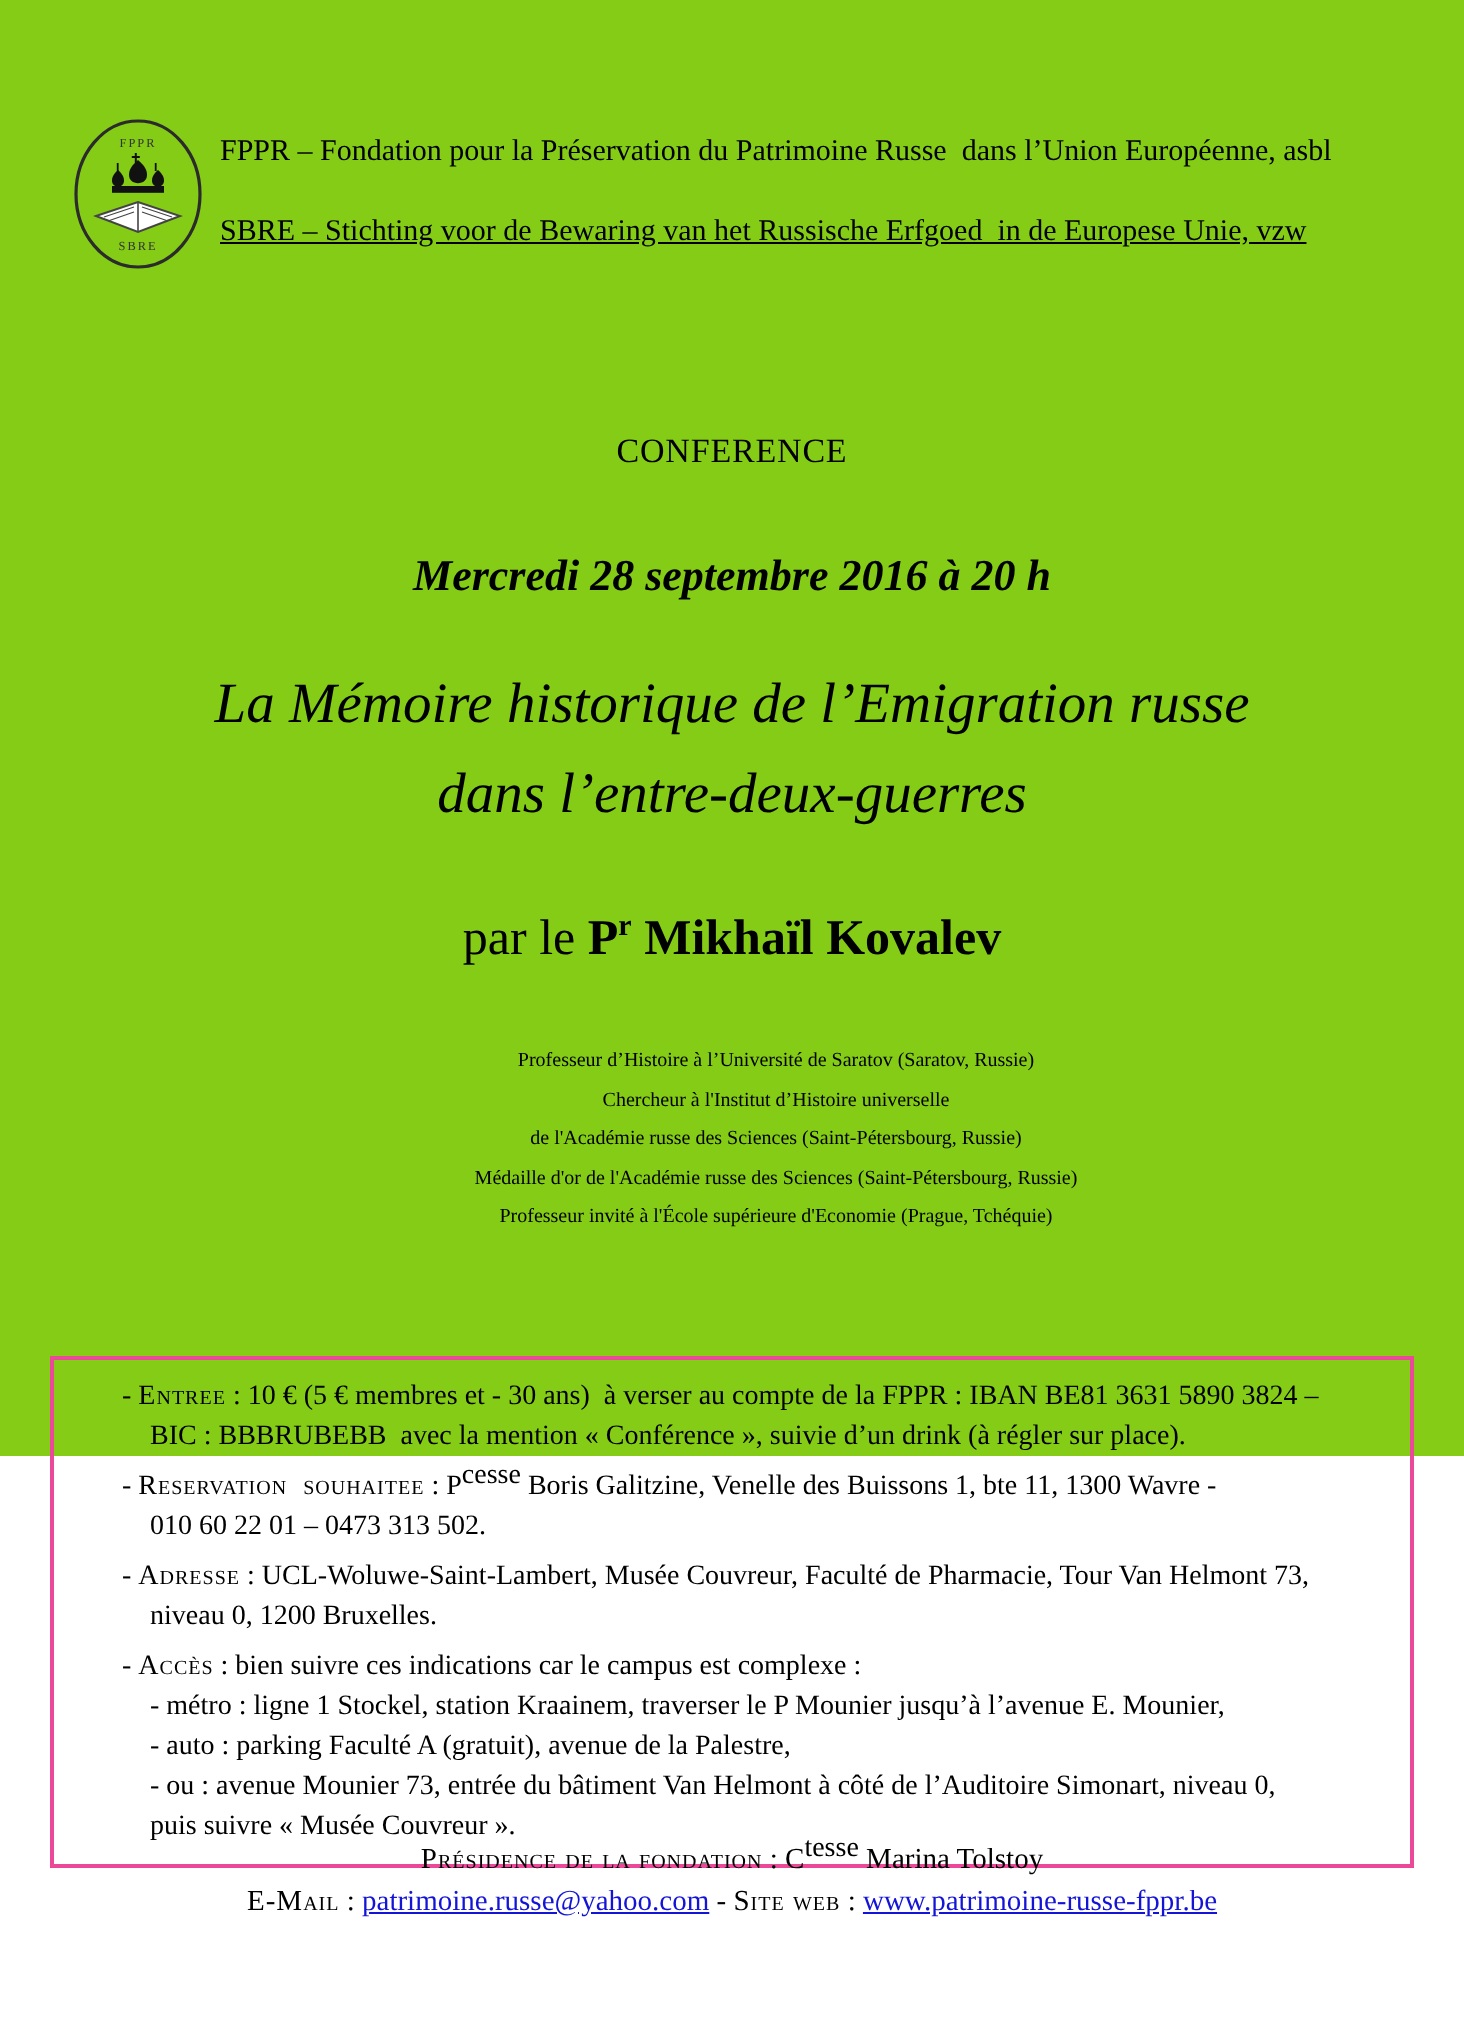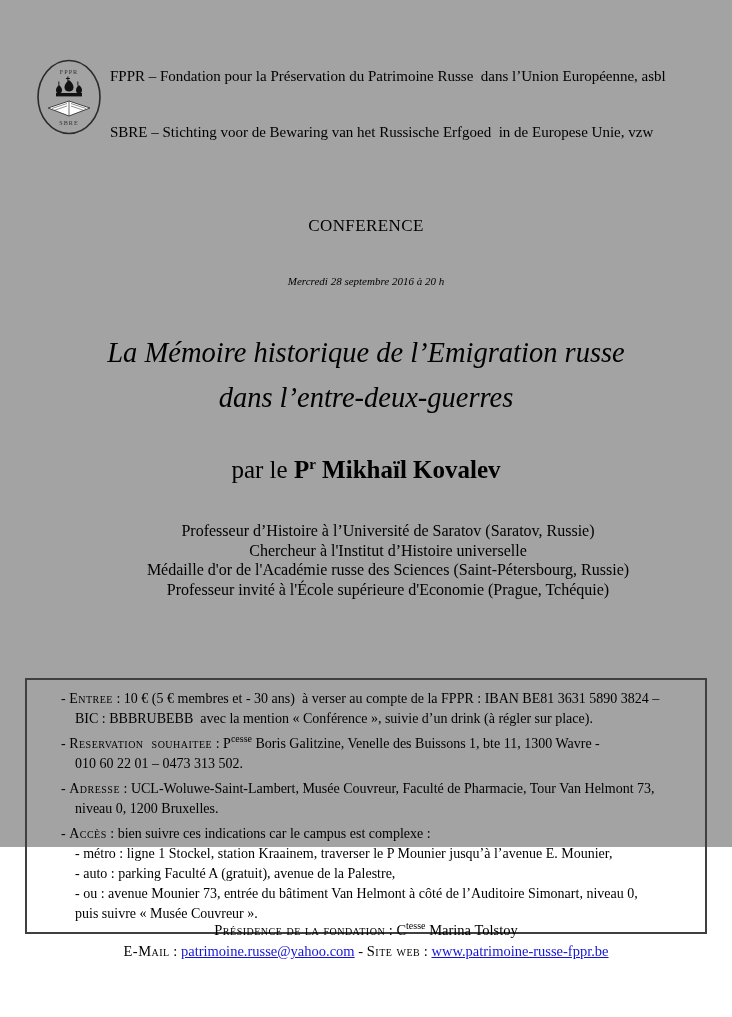--- a/index.html
+++ b/index.html
@@ -4,52 +4,52 @@
 <style>
   * { margin: 0; padding: 0; box-sizing: border-box; }
   html, body { background: #ffffff; }
   body {
     width: 732px; height: 1017px;
     font-family: "Liberation Serif", "DejaVu Serif", serif;
     color: #000;
     position: relative;
     overflow: hidden;
   }
-  .page { position: relative; width: 732px; height: 847px; background: #a3a3a3; }
+  .page { position: relative; width: 732px; height: 728px; background: #84cc16; }
 
   
   .header { position: absolute; top: 58px; left: 36px; display: flex; align-items: flex-start; }
   .logo { width: 66px; height: 78px; flex: 0 0 auto; }
   .org-lines { margin-left: 8px; padding-top: 8px; }
   .org-line { font-size: 15px; white-space: pre; line-height: 20px; }
-  .org-line + .org-line { margin-top: 36px; }
+  .org-line + .org-line { margin-top: 20px; text-decoration: underline; }
 
   
   .center { position: absolute; left: 0; width: 732px; text-align: center; }
   .kicker { top: 216px; font-size: 17px; font-weight: normal; letter-spacing: 0.4px; }
-  .datetime { top: 275px; font-size: 11px; font-weight: normal; font-style: italic; }
+  .datetime { top: 275px; font-size: 22px; font-weight: bold; font-style: italic; }
   .title { top: 330px; font-size: 28.5px; font-style: italic; line-height: 45px; }
   .speaker { top: 456px; font-size: 25px; }
   .speaker .bold { font-weight: bold; }
   .speaker sup { font-size: 15px; font-weight: bold; vertical-align: super; line-height: 0; }
-  .credentials { top: 521px; font-size: 16px; line-height: 19.5px; padding-left: 44px; }
+  .credentials { top: 521px; font-size: 10px; line-height: 19.5px; padding-left: 44px; }
 
   
   .info-box {
     position: absolute; top: 678px; left: 25px; width: 682px;
-    border: 2px solid #404040;
+    border: 2px solid #ec4899;
     padding: 9px 6px 8px 34px;
     font-size: 14px; line-height: 20px;
   }
   .box-item { margin-bottom: 5px; }
   .box-item:last-child { margin-bottom: 0; }
   .line { white-space: pre-wrap; }
   .cont { padding-left: 14px; }
   .sc { font-variant: small-caps; letter-spacing: 0.5px; }
-  .info-box sup, .footer sup { font-size: 10px; vertical-align: super; line-height: 0; }
+  .info-box sup, .footer sup { font-size: 14px; vertical-align: super; line-height: 0; }
 
   
   .footer { position: absolute; top: 920px; left: 0; width: 732px; text-align: center; font-size: 14.5px; line-height: 21px; }
   .footer .line { white-space: pre-wrap; }
   a.link, .link { color: var(--link-color, #0000EE); text-decoration: underline; cursor: pointer; }
 
   svg text { font-family: "Liberation Serif", serif; }
 </style>
 </head>
 <body>
@@ -90,20 +90,21 @@
   <div class="center title">
     <div>La Mémoire historique de l’Emigration russe</div>
     <div>dans l’entre-deux-guerres</div>
   </div>
 
   <div class="center speaker"><span>par le </span><span class="bold">P</span><sup>r</sup><span class="bold"> Mikhaïl Kovalev</span></div>
 
   <div class="center credentials">
     <div>Professeur d’Histoire à l’Université de Saratov (Saratov, Russie)</div>
     <div>Chercheur à l'Institut d’Histoire universelle</div>
+    <div>de l'Académie russe des Sciences (Saint-Pétersbourg, Russie)</div>
     <div>Médaille d'or de l'Académie russe des Sciences (Saint-Pétersbourg, Russie)</div>
     <div>Professeur invité à l'École supérieure d'Economie (Prague, Tchéquie)</div>
   </div>
 
   <div class="info-box">
 
     <div class="box-item">
       <div class="line"><span>- </span><span class="sc">Entree</span><span> : 10 € (5 € membres et - 30 ans)  à verser au compte de la FPPR : IBAN BE81 3631 5890 3824 –</span></div>
       <div class="line cont">BIC : BBBRUBEBB  avec la mention « Conférence », suivie d’un drink (à régler sur place).</div>
     </div>

